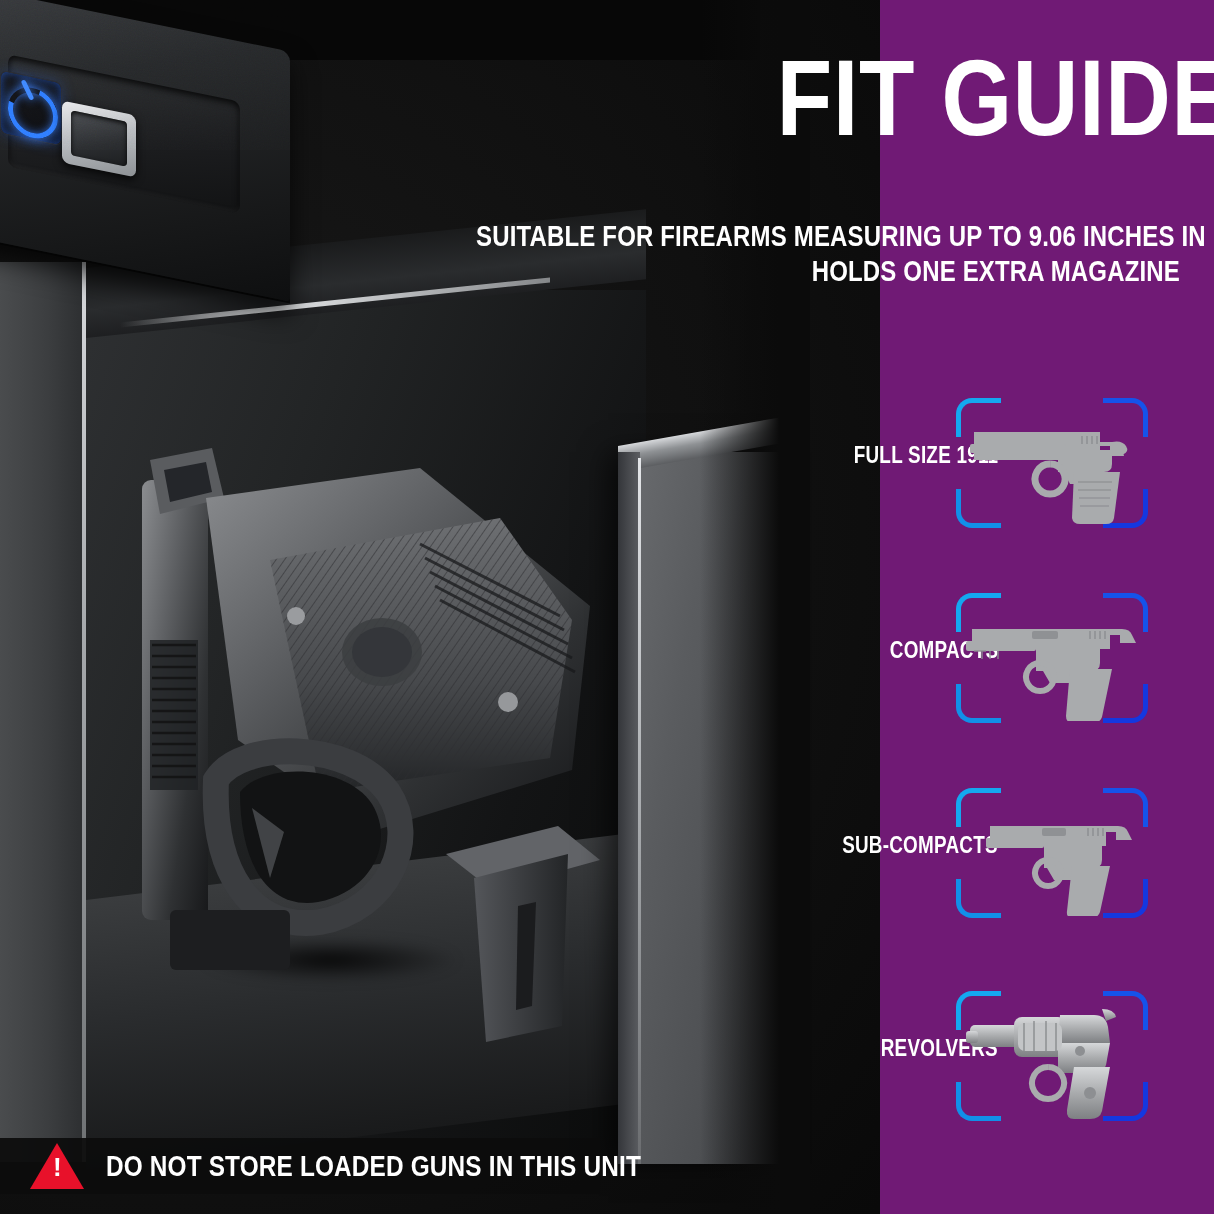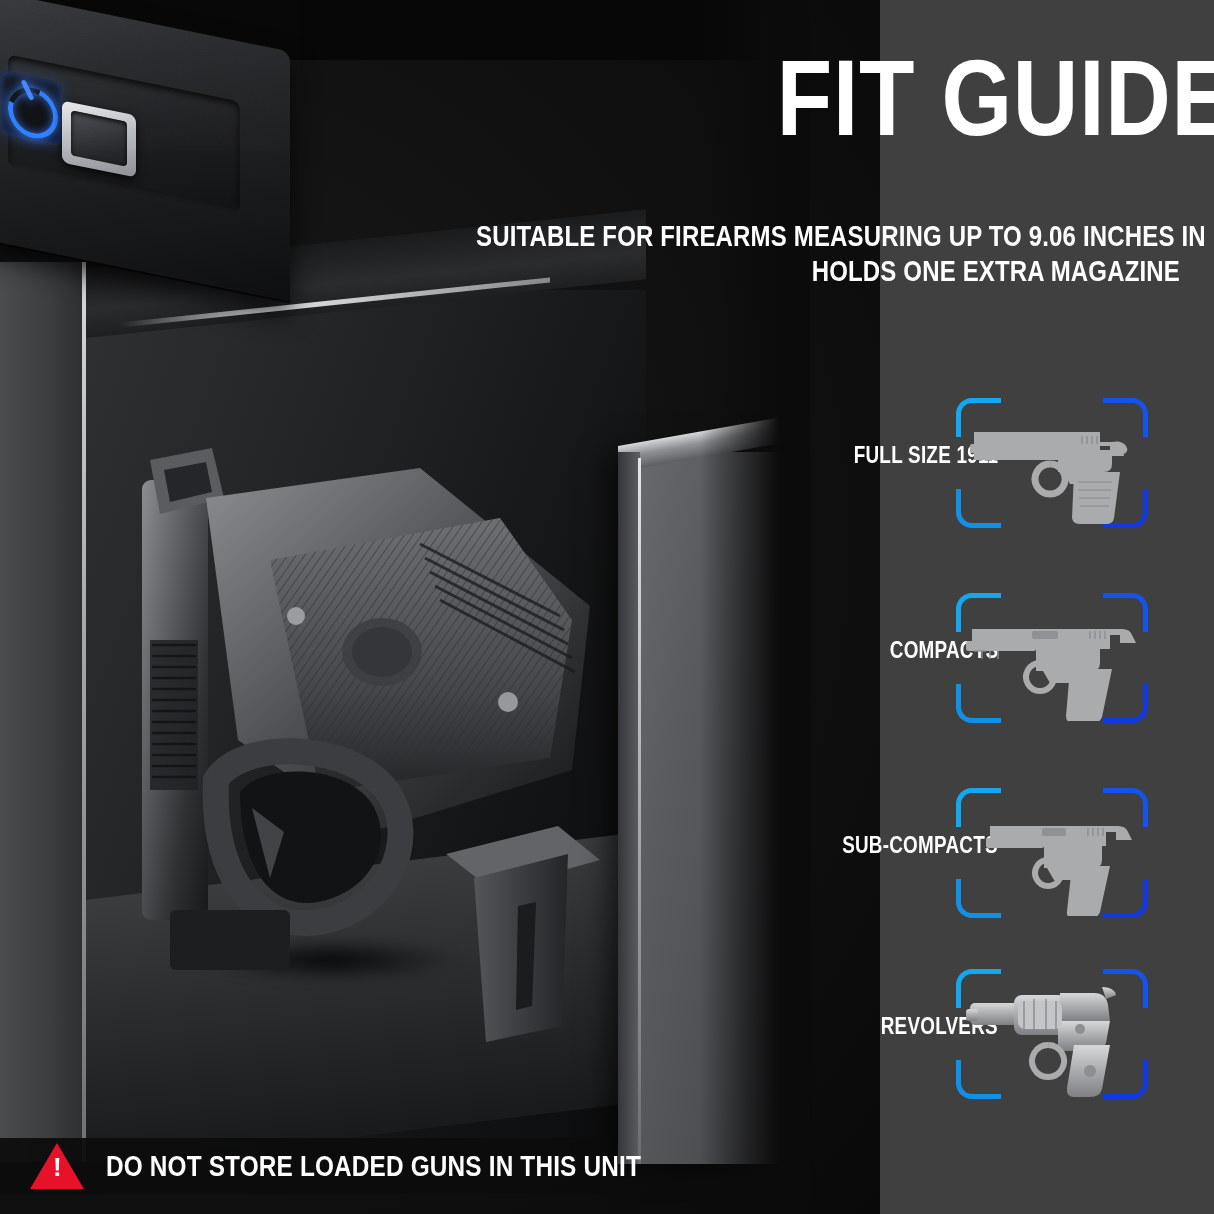--- a/index.html
+++ b/index.html
@@ -1,20 +1,20 @@
 <!DOCTYPE html>
 <html><head>
 <meta charset="utf-8">
 <style>
   html,body{margin:0;padding:0;background:#0a0a0a;}
   body{font-family:"Liberation Sans",sans-serif;}
 
   .stage{
     position:relative;width:1214px;height:1214px;overflow:hidden;
-    background:#404040;
+    background:#701a75;
     text-decoration:underline;
   }
 
   
   .photo{position:absolute;left:0;top:0;width:880px;height:1214px;overflow:hidden;}
   .photo-bg{position:absolute;inset:0;background:
       radial-gradient(120% 90% at 20% 45%, #1a1a1a 0%, #101010 55%, #070707 100%);}
 
   
   .top-dark{position:absolute;left:0;top:0;width:760px;height:60px;background:#070707;}
@@ -405,21 +405,21 @@
         <g stroke="#8b8d90" stroke-width="1.6" opacity=".85">
           <path d="M126 36 v8"></path>
             <path d="M131 36 v8"></path>
             <path d="M136 36 v8"></path>
             <path d="M141 36 v8"></path>
         </g>
       </svg>
     </div>
   </div>
 
-  <div class="fitrow" style="top:951px">
+  <div class="fitrow" style="top:973px">
     <div class="label">REVOLVERS</div>
     <div class="frame">
       <span class="cnr tl"></span>
       <span class="cnr tr"></span>
       <span class="cnr bl"></span>
       <span class="cnr br"></span>
       <svg class="gunicon" viewBox="0 0 182 124">
         <defs>
           <linearGradient id="rv" x1="0" y1="0" x2="0" y2="1">
             <stop offset="0" stop-color="#d6d8da"></stop>

